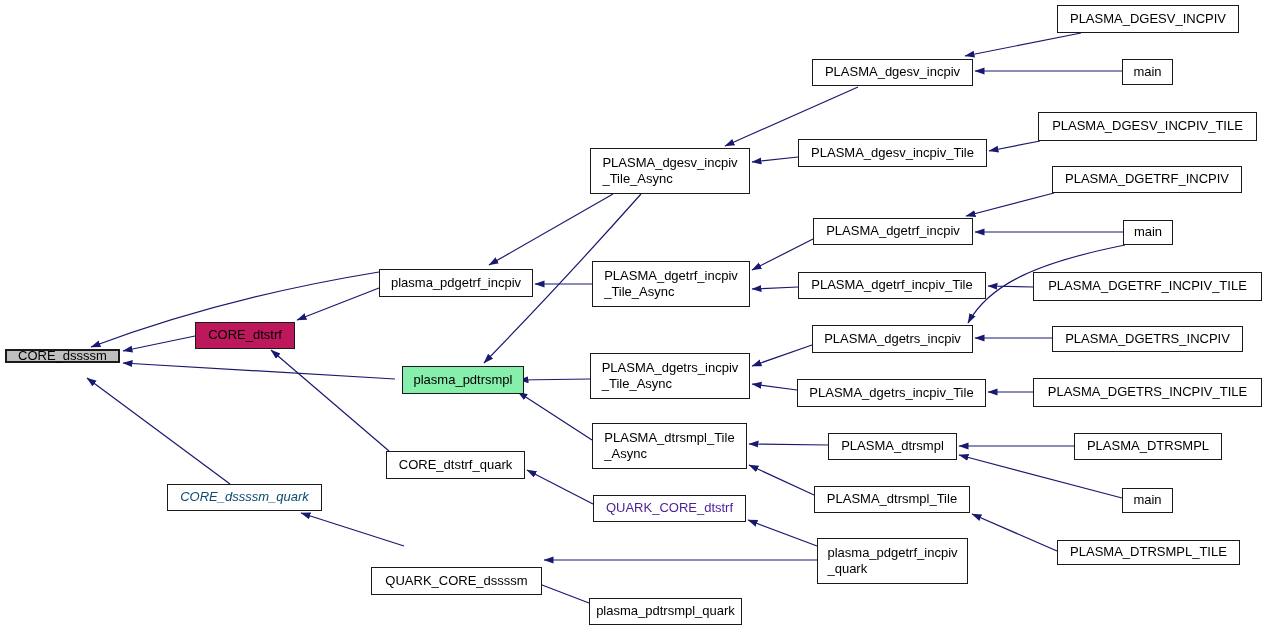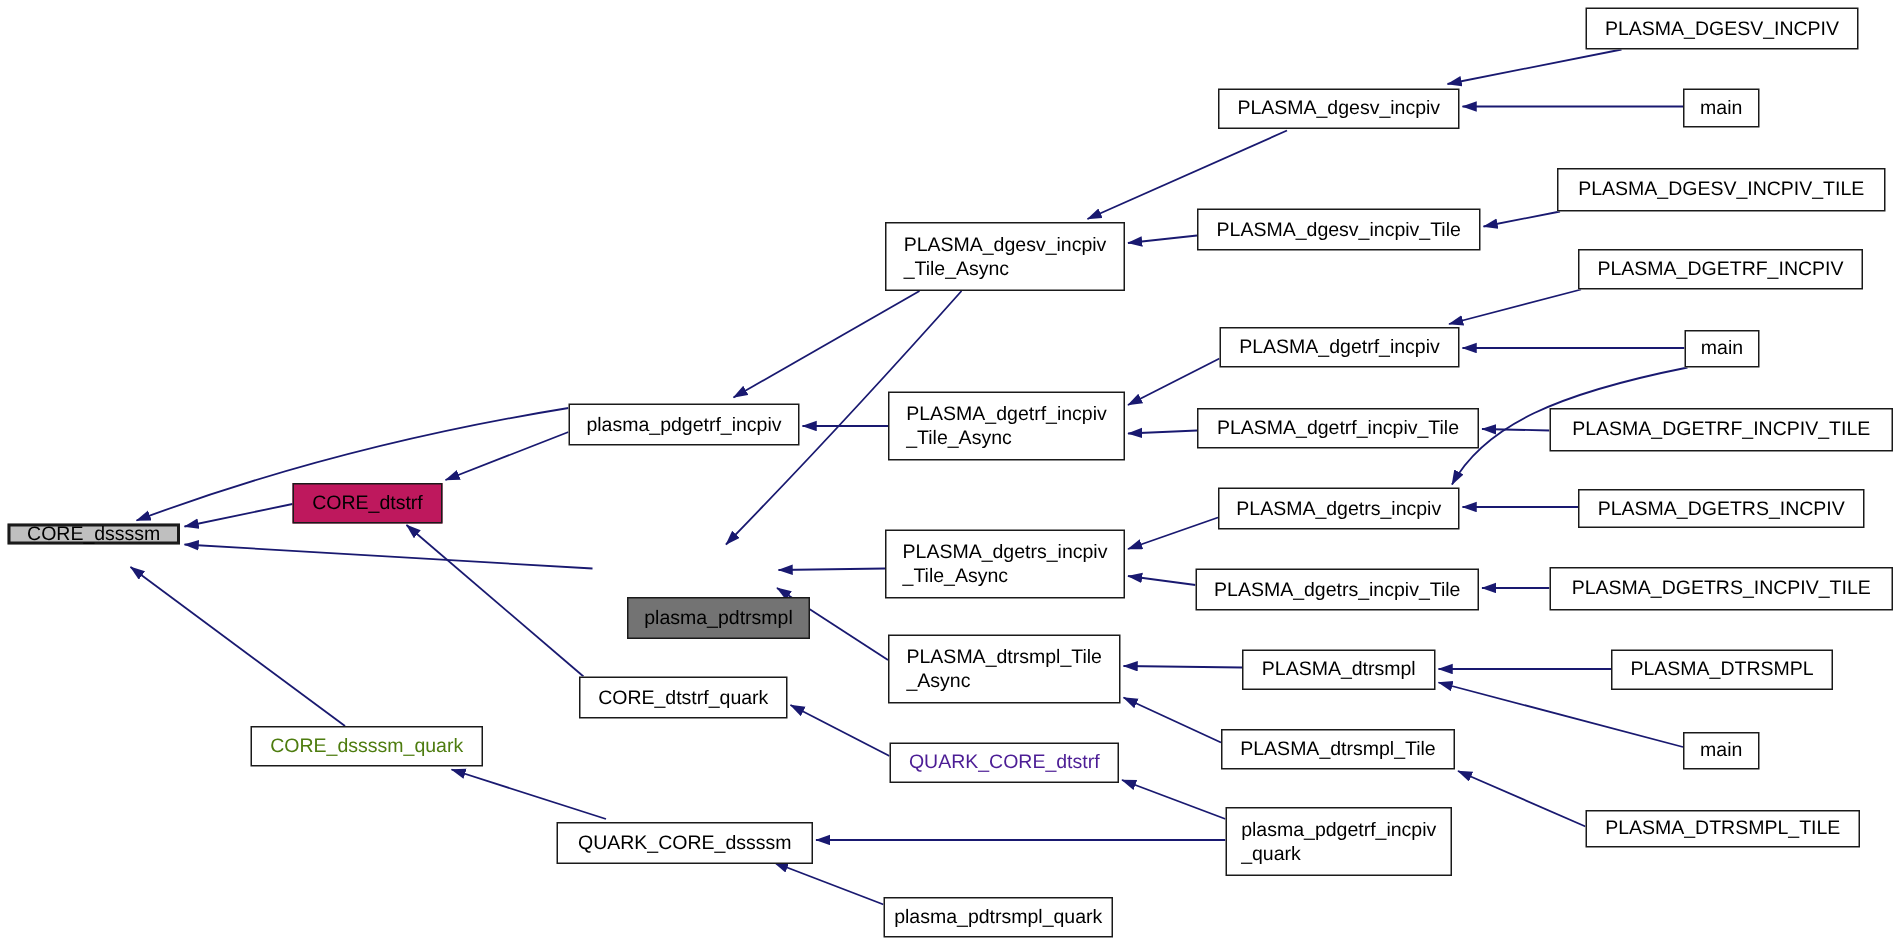--- a/index.html
+++ b/index.html
@@ -86,25 +86,25 @@
         <path d="M1122,498 L959,455" class="edge" stroke="#191970" marker-end="url(#arrow)"></path>
         <path d="M1057,551 L972,514" class="edge" stroke="#191970" marker-end="url(#arrow)"></path>
         <path d="M817,546 L748,520" class="edge" stroke="#191970" marker-end="url(#arrow)"></path>
         <path d="M817,560 L544,560" class="edge" stroke="#191970" marker-end="url(#arrow)"></path>
         <path d="M589,603 L516,575" class="edge" stroke="#191970" marker-end="url(#arrow)"></path>
       </g>
   </svg>
   <div id="nodes">
       <div class="node highlight" style="left: 5px; top: 349px; width: 115px; height: 14px; background: rgb(191, 191, 191); border-color: rgb(26, 26, 26); color: rgb(0, 0, 0);">CORE_dssssm</div>
       <div class="node" style="left: 195px; top: 322px; width: 100px; height: 27px; background: #be185d; border-color: rgb(26, 26, 26); color: rgb(0, 0, 0);">CORE_dtstrf</div>
-      <div class="node" style="left: 167px; top: 484px; width: 155px; height: 27px; background: rgb(255, 255, 255); border-color: rgb(26, 26, 26); color: #4d7c0f;">CORE_dssssm_quark</div>
+      <div class="node" style="left: 167px; top: 484px; width: 155px; height: 27px; background: rgb(255, 255, 255); border-color: rgb(26, 26, 26); color: #0c4a6e; font-style: italic;">CORE_dssssm_quark</div>
       <div class="node" style="left: 379px; top: 269px; width: 154px; height: 28px; background: rgb(255, 255, 255); border-color: rgb(26, 26, 26); color: rgb(0, 0, 0);">plasma_pdgetrf_incpiv</div>
-      <div class="node" style="left: 418px; top: 366px; width: 122px; height: 28px; background: #737373; border-color: rgb(26, 26, 26); color: rgb(0, 0, 0); margin-top: 32px;">plasma_pdtrsmpl</div>
+      <div class="node" style="left: 402px; top: 366px; width: 122px; height: 28px; background: #86efac; border-color: rgb(26, 26, 26); color: rgb(0, 0, 0);">plasma_pdtrsmpl</div>
       <div class="node" style="left: 386px; top: 451px; width: 139px; height: 28px; background: rgb(255, 255, 255); border-color: rgb(26, 26, 26); color: rgb(0, 0, 0);">CORE_dtstrf_quark</div>
-      <div class="node" style="left: 371px; top: 548px; width: 171px; height: 28px; background: rgb(255, 255, 255); border-color: rgb(26, 26, 26); color: rgb(0, 0, 0);">QUARK_CORE_dssssm</div>
+      <div class="node" style="left: 371px; top: 567px; width: 171px; height: 28px; background: rgb(255, 255, 255); border-color: rgb(26, 26, 26); color: rgb(0, 0, 0);">QUARK_CORE_dssssm</div>
       <div class="node" style="left: 590px; top: 148px; width: 160px; height: 46px; background: rgb(255, 255, 255); border-color: rgb(26, 26, 26); color: rgb(0, 0, 0);">PLASMA_dgesv_incpiv
 _Tile_Async</div>
       <div class="node" style="left: 592px; top: 261px; width: 158px; height: 46px; background: rgb(255, 255, 255); border-color: rgb(26, 26, 26); color: rgb(0, 0, 0);">PLASMA_dgetrf_incpiv
 _Tile_Async</div>
       <div class="node" style="left: 590px; top: 353px; width: 160px; height: 46px; background: rgb(255, 255, 255); border-color: rgb(26, 26, 26); color: rgb(0, 0, 0);">PLASMA_dgetrs_incpiv
 _Tile_Async</div>
       <div class="node" style="left: 592px; top: 423px; width: 155px; height: 46px; background: rgb(255, 255, 255); border-color: rgb(26, 26, 26); color: rgb(0, 0, 0);">PLASMA_dtrsmpl_Tile
 _Async</div>
       <div class="node" style="left: 593px; top: 495px; width: 153px; height: 27px; background: rgb(255, 255, 255); border-color: rgb(26, 26, 26); color: #4c1d95;">QUARK_CORE_dtstrf</div>
       <div class="node" style="left: 589px; top: 598px; width: 153px; height: 27px; background: rgb(255, 255, 255); border-color: rgb(26, 26, 26); color: rgb(0, 0, 0);">plasma_pdtrsmpl_quark</div>

